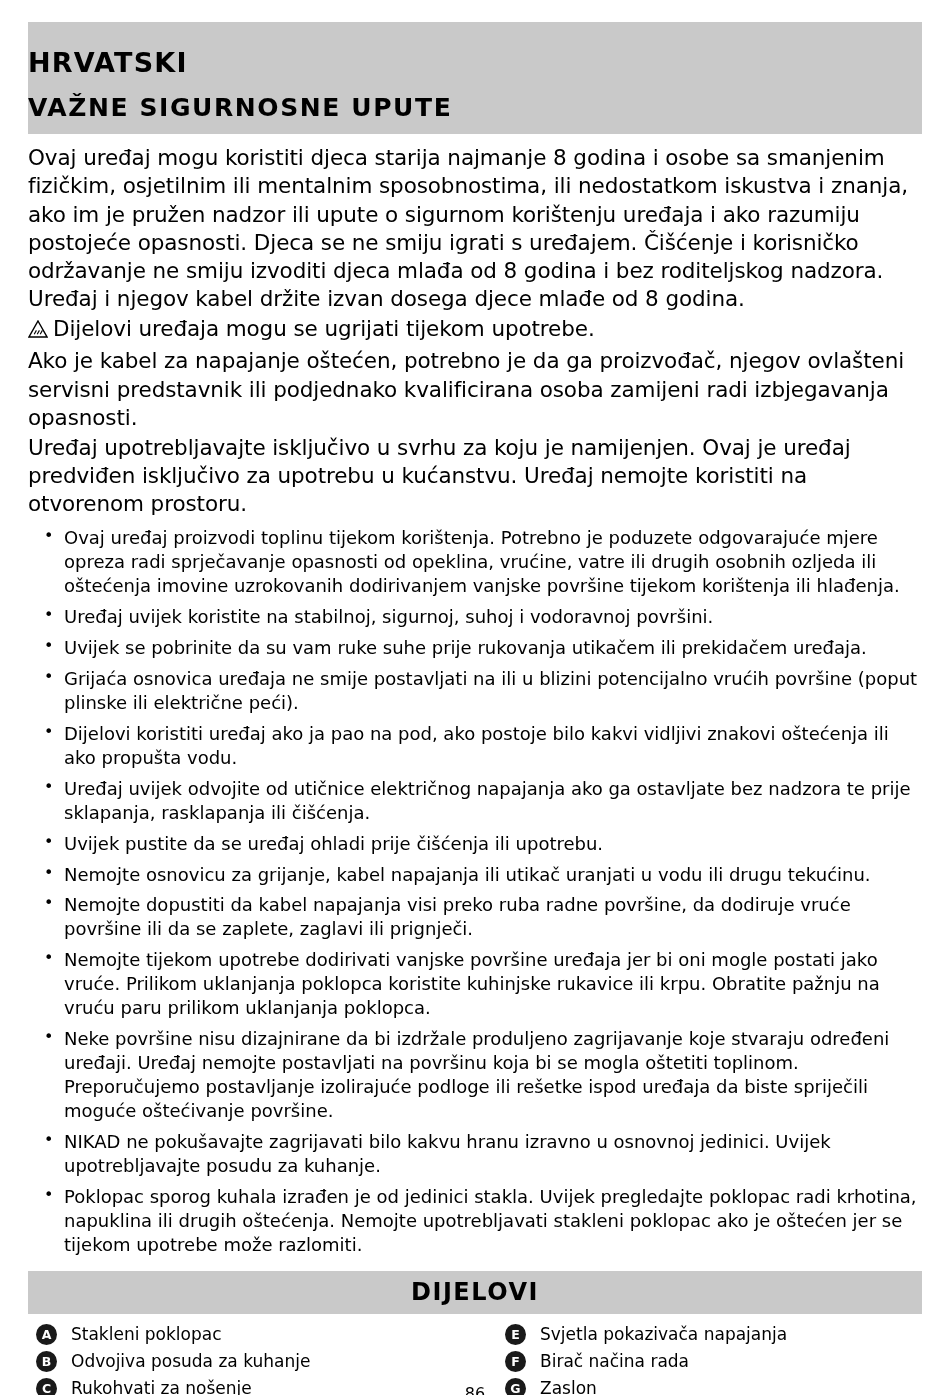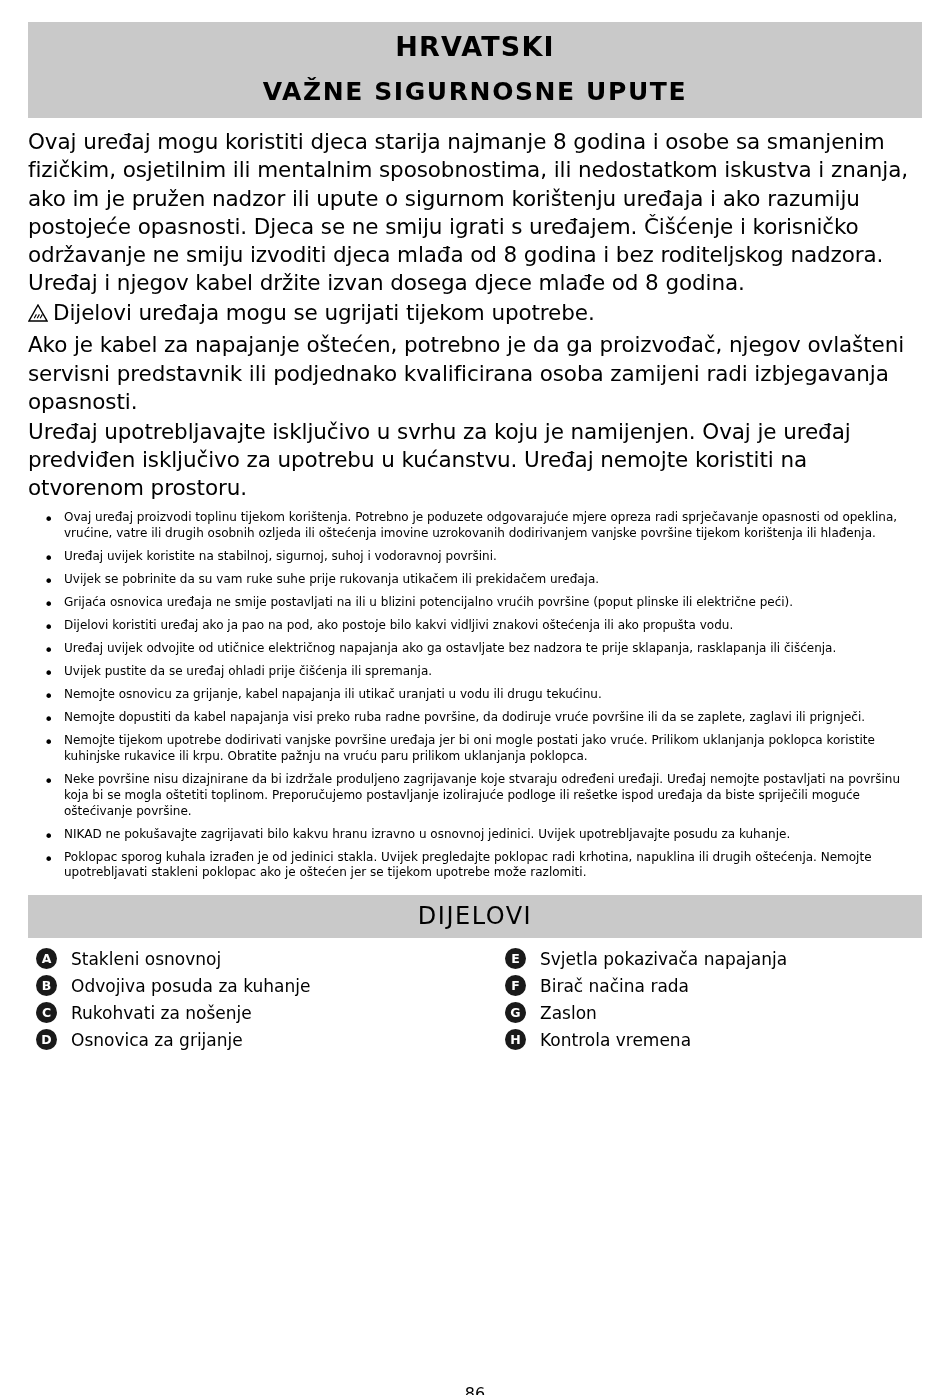--- a/index.html
+++ b/index.html
@@ -20,22 +20,21 @@
     height: 1395px;
     position: relative;
     box-sizing: border-box;
     padding: 0 28px;
     background: #ffffff;
   }
   
   .header-band {
     background: #c9c9c9;
     margin: 22px 0 0 0;
-    padding: 8px 0 10px 0;
-    text-align: center;
+    padding: 24px 0 10px 0;
   }
   .header-title {
     font-size: 27px;
     font-weight: bold;
     letter-spacing: 1.2px;
     line-height: 1.25;
   }
   .header-subtitle {
     font-size: 25px;
     font-weight: bold;
@@ -62,42 +61,42 @@
   }
   
   ul.bullets {
     list-style: none;
     margin: 8px 0 0 0;
     padding: 0;
   }
   ul.bullets li {
     position: relative;
     padding-left: 36px;
-    font-size: 12px;
+    font-size: 18px;
     line-height: 1.33;
     margin-bottom: 7px;
     text-align: left;
   }
   ul.bullets li:before {
     content: "\2022";
     position: absolute;
     left: 16px;
     top: -1px;
     font-size: 16px;
   }
   
   .parts-band {
     background: #c9c9c9;
     margin-top: 14px;
     padding: 7px 0 8px 0;
     text-align: center;
   }
   .parts-title {
     font-size: 24px;
-    font-weight: normal;
+    font-weight: bold;
     letter-spacing: 1.5px;
   }
   .parts-grid {
     display: flex;
     margin-top: 10px;
   }
   .parts-col {
     width: 50%;
     box-sizing: border-box;
   }
@@ -164,38 +163,38 @@
     <p>Uređaj upotrebljavajte isključivo u svrhu za koju je namijenjen. Ovaj je uređaj predviđen isključivo za upotrebu u kućanstvu. Uređaj nemojte koristiti na otvorenom prostoru.</p>
   </div>
 
   <ul class="bullets">
     <li>Ovaj uređaj proizvodi toplinu tijekom korištenja. Potrebno je poduzete odgovarajuće mjere opreza radi sprječavanje opasnosti od opeklina, vrućine, vatre ili drugih osobnih ozljeda ili oštećenja imovine uzrokovanih dodirivanjem vanjske površine tijekom korištenja ili hlađenja.</li>
     <li>Uređaj uvijek koristite na stabilnoj, sigurnoj, suhoj i vodoravnoj površini.</li>
     <li>Uvijek se pobrinite da su vam ruke suhe prije rukovanja utikačem ili prekidačem uređaja.</li>
     <li>Grijaća osnovica uređaja ne smije postavljati na ili u blizini potencijalno vrućih površine (poput plinske ili električne peći).</li>
     <li>Dijelovi koristiti uređaj ako ja pao na pod, ako postoje bilo kakvi vidljivi znakovi oštećenja ili ako propušta vodu.</li>
     <li>Uređaj uvijek odvojite od utičnice električnog napajanja ako ga ostavljate bez nadzora te prije sklapanja, rasklapanja ili čišćenja.</li>
-    <li>Uvijek pustite da se uređaj ohladi prije čišćenja ili spremanja.</li>
+    <li>Uvijek pustite da se uređaj ohladi prije čišćenja ili upotrebu.</li>
     <li>Nemojte osnovicu za grijanje, kabel napajanja ili utikač uranjati u vodu ili drugu tekućinu.</li>
     <li>Nemojte dopustiti da kabel napajanja visi preko ruba radne površine, da dodiruje vruće površine ili da se zaplete, zaglavi ili prignječi.</li>
     <li>Nemojte tijekom upotrebe dodirivati vanjske površine uređaja jer bi oni mogle postati jako vruće. Prilikom uklanjanja poklopca koristite kuhinjske rukavice ili krpu. Obratite pažnju na vruću paru prilikom uklanjanja poklopca.</li>
     <li>Neke površine nisu dizajnirane da bi izdržale produljeno zagrijavanje koje stvaraju određeni uređaji. Uređaj nemojte postavljati na površinu koja bi se mogla oštetiti toplinom. Preporučujemo postavljanje izolirajuće podloge ili rešetke ispod uređaja da biste spriječili moguće oštećivanje površine.</li>
     <li>NIKAD ne pokušavajte zagrijavati bilo kakvu hranu izravno u osnovnoj jedinici. Uvijek upotrebljavajte posudu za kuhanje.</li>
     <li>Poklopac sporog kuhala izrađen je od jedinici stakla. Uvijek pregledajte poklopac radi krhotina, napuklina ili drugih oštećenja. Nemojte upotrebljavati stakleni poklopac ako je oštećen jer se tijekom upotrebe može razlomiti.</li>
   </ul>
 
   <div class="parts-band">
     <div class="parts-title">DIJELOVI</div>
   </div>
 
   <div class="parts-grid">
     <div class="parts-col">
       <div class="part-row">
         <span class="badge">A</span>
-        <span class="part-label">Stakleni osnovnoj</span>
+        <span class="part-label">Stakleni poklopac</span>
       </div>
       <div class="part-row">
         <span class="badge">B</span>
         <span class="part-label">Odvojiva posuda za kuhanje</span>
       </div>
       <div class="part-row">
         <span class="badge">C</span>
         <span class="part-label">Rukohvati za nošenje</span>
       </div>
       <div class="part-row">

